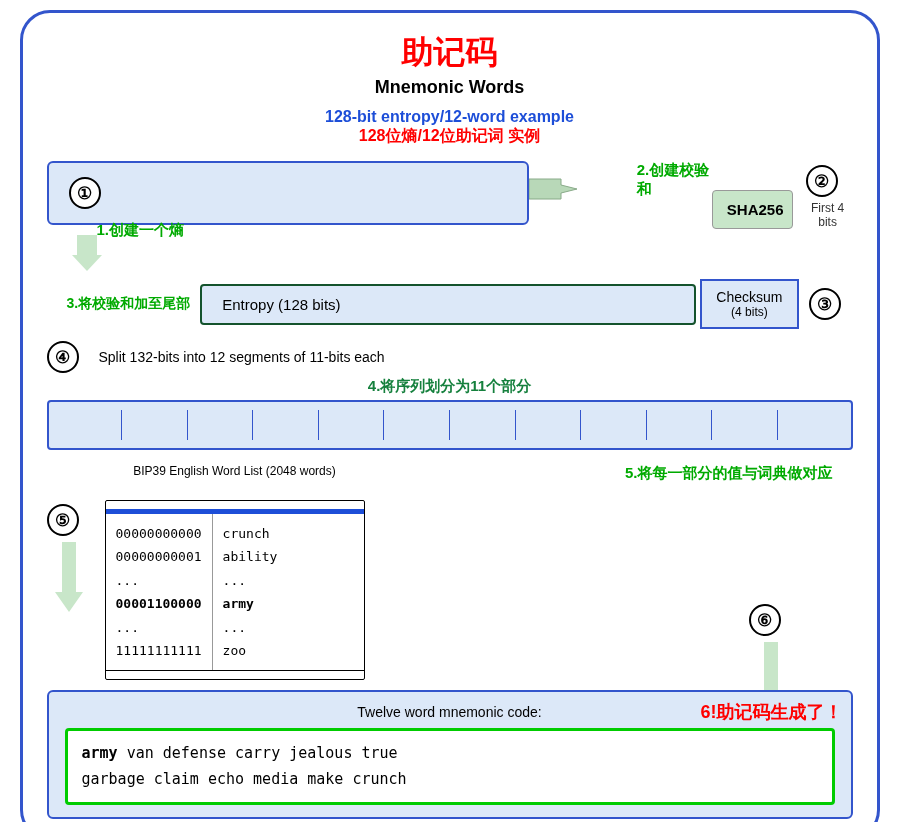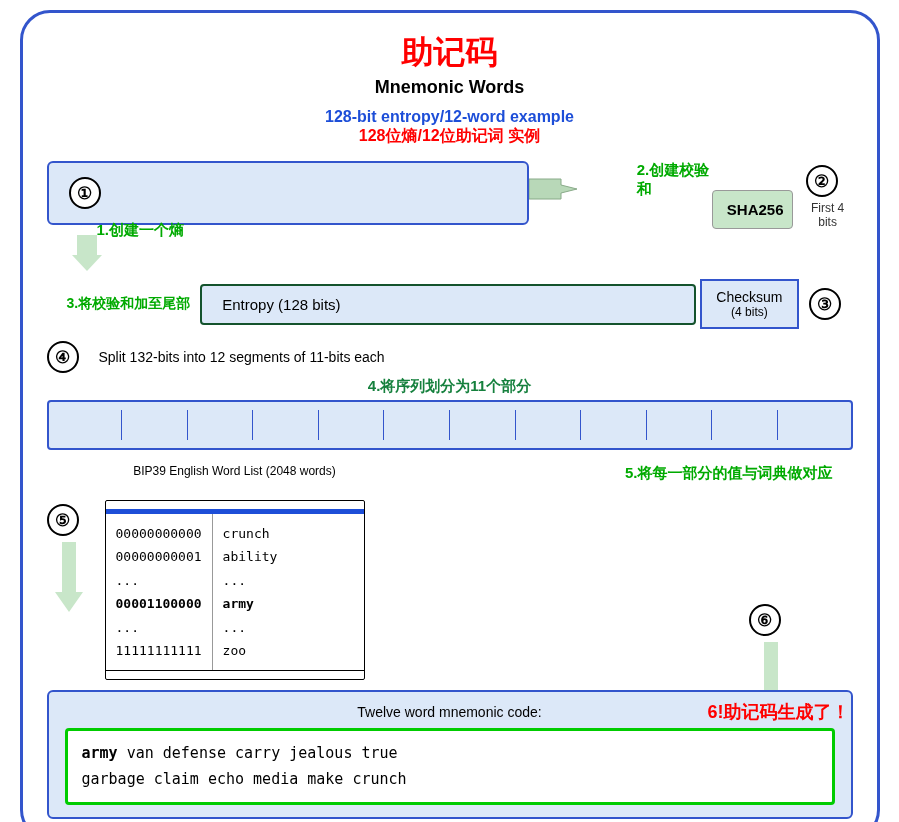--- a/index.html
+++ b/index.html
@@ -288,21 +288,21 @@
       position: relative;
     }
     .step6-label {
       font-size: 14px;
       color: #000;
       margin-bottom: 8px;
       text-align: center;
     }
     .step6-annotation {
       position: absolute;
-      right: 1px;
+      right: 8px;
       top: 8px;
       color: #ff0000;
       font-size: 18px;
       font-weight: bold;
     }
     .mnemonic-box {
       border: 3px solid #00cc00;
       border-radius: 4px;
       padding: 10px 14px;
       font-family: monospace;

